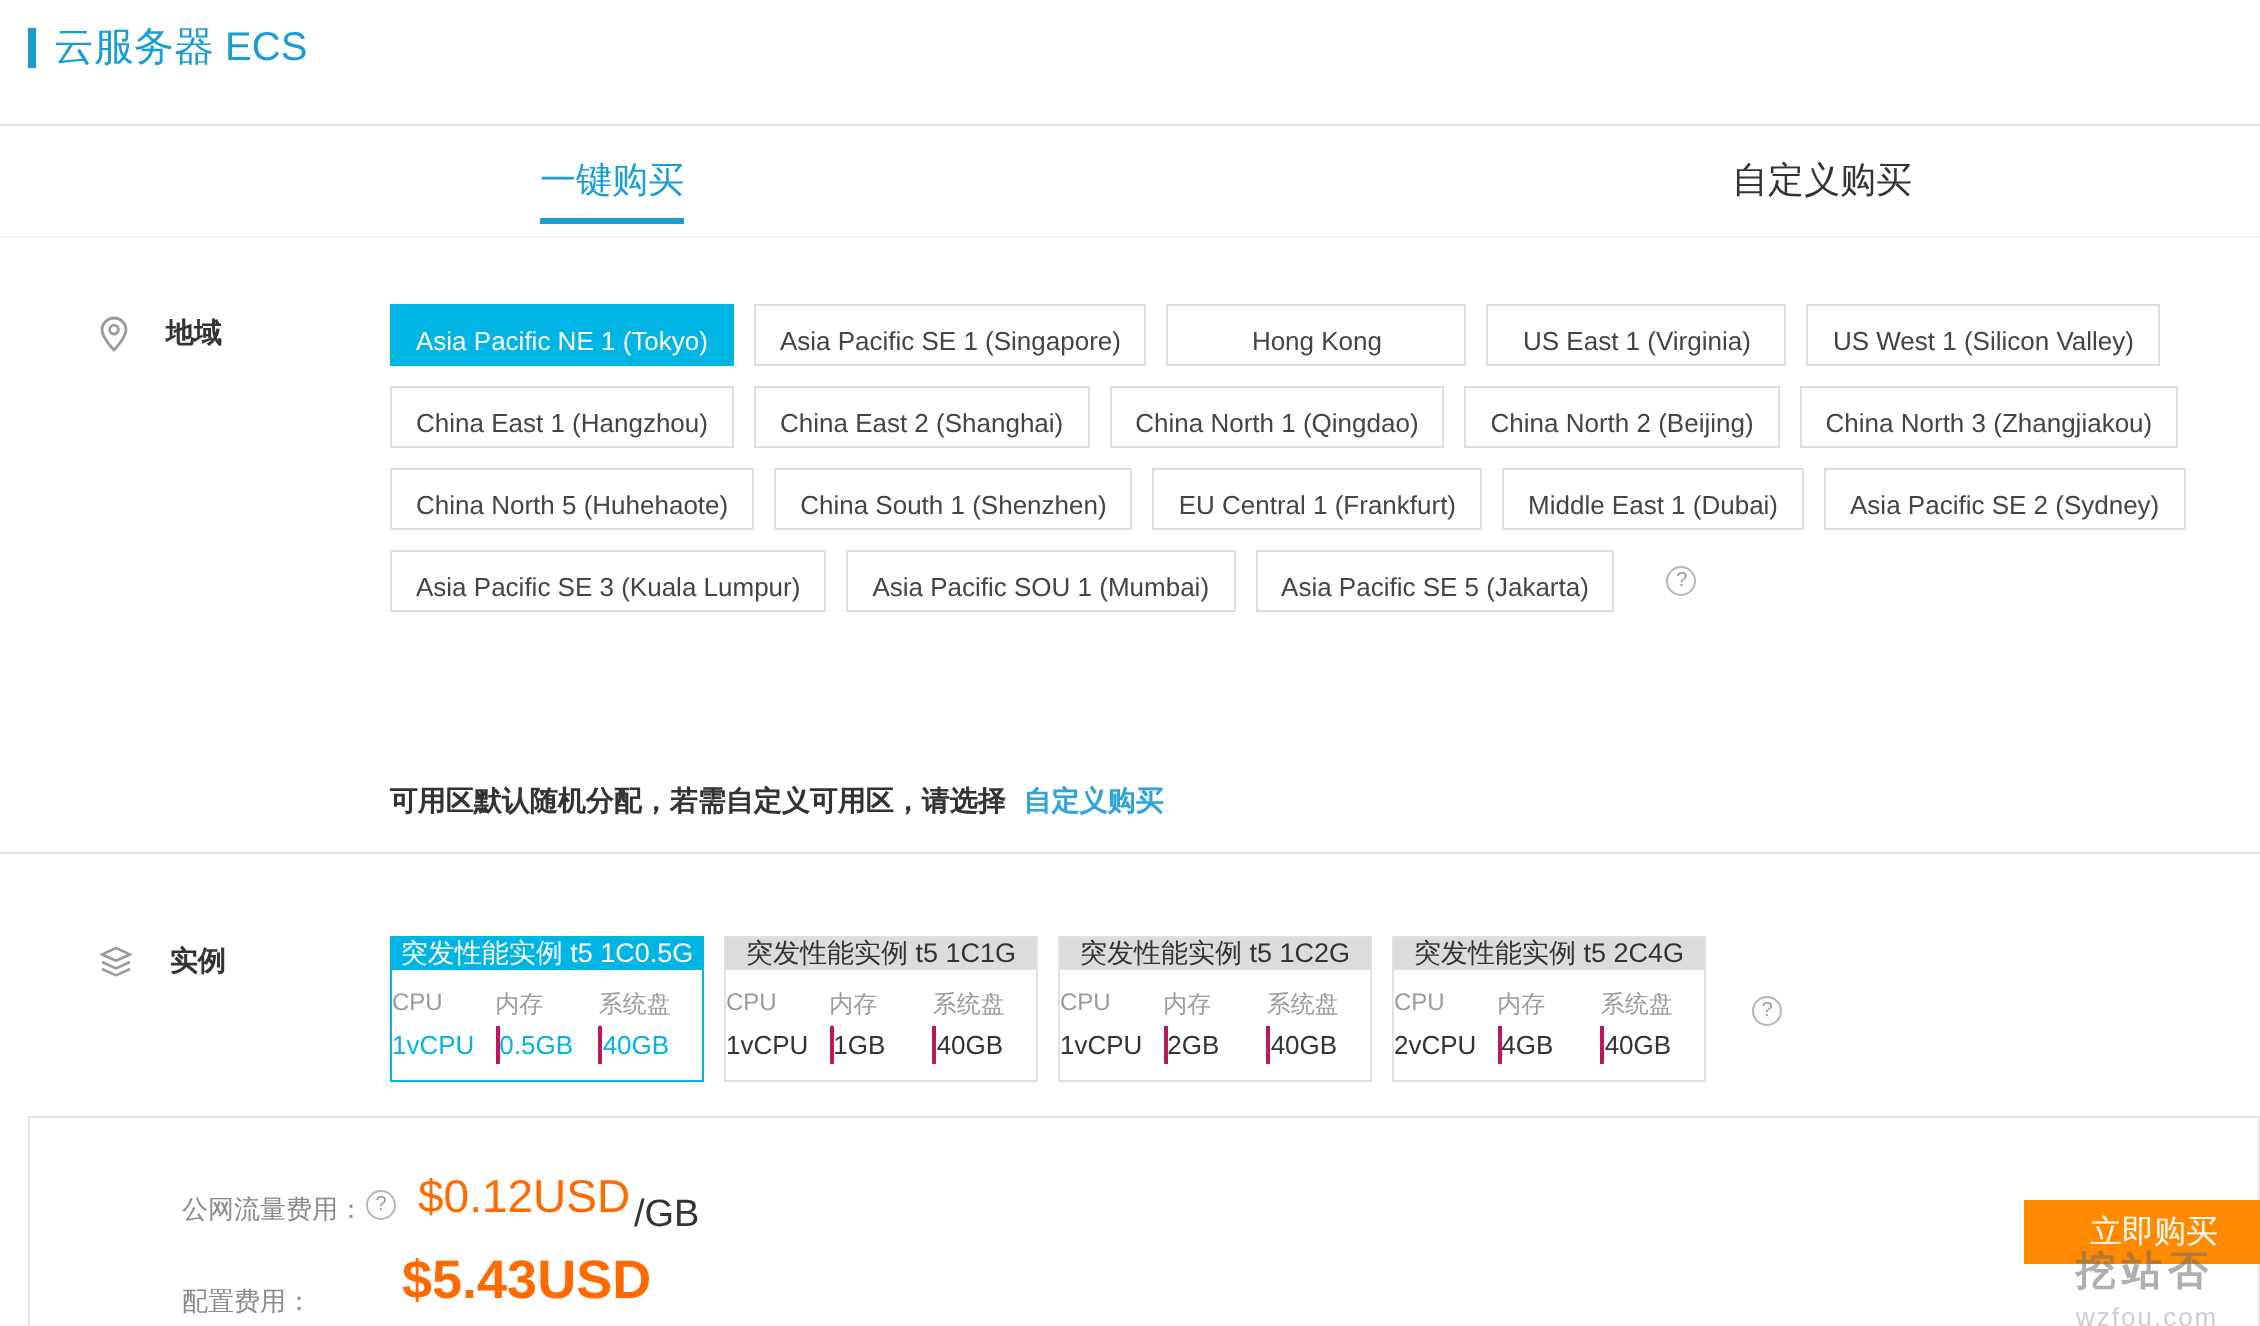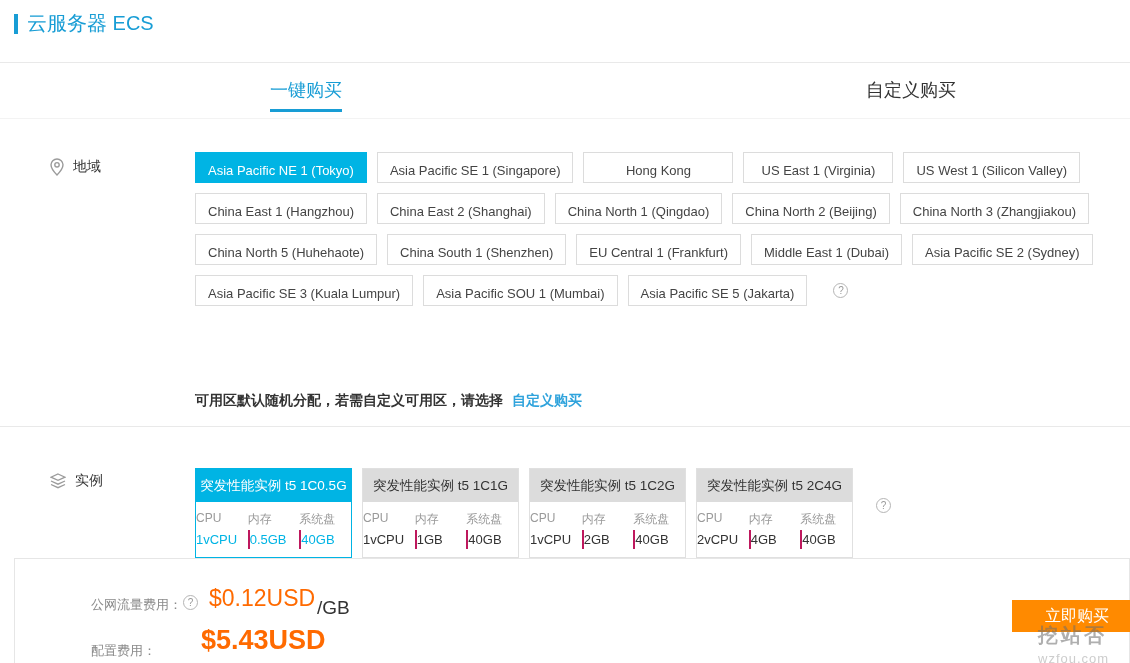--- a/index.html
+++ b/index.html
@@ -23,21 +23,21 @@
   .page-title { position:absolute; left:14px; top:10px; display:flex; align-items:center; }
   .title-bar { width:4px; height:20px; background:var(--titleBlue); margin-right:9px; }
   .title-text { font-size:20px; color:var(--titleBlue); }
 
   
   .tab { position:absolute; top:78px; font-size:18px; }
   .tab.active { left:270px; color:var(--titleBlue); padding-bottom:7px; border-bottom:3px solid var(--titleBlue); }
   .tab.inactive { left:866px; color:#333; }
 
   
-  .sec-label { position:absolute; left:50px; display:flex; align-items:center; gap:9px; font-size:14px; font-weight:400; color:#333; }
+  .sec-label { position:absolute; left:50px; display:flex; align-items:center; gap:19px; font-size:14px; font-weight:700; color:#333; }
   .sec-label svg { display:block; }
 
   
   .region-list { position:absolute; left:195px; top:152px; width:940px; }
   .region-row { display:flex; gap:10px; margin-bottom:10px; align-items:center; }
   .region-btn {
     min-width:150px; height:31px; line-height:36px; padding:0 12px;
     border:1px solid #dcdcdc; background:#fff; color:#444;
     font-size:13px; text-align:center; white-space:nowrap; cursor:pointer;
   }
@@ -50,21 +50,21 @@
   }
   .region-row .help-circle { margin-left:16px; }
 
   
   .zone-note { position:absolute; left:195px; top:392px; font-size:14px; font-weight:700; color:#333; }
   .zone-note a { color:var(--link); text-decoration:none; margin-left:5px; cursor:pointer; }
 
   
   .card-list { position:absolute; left:195px; top:468px; display:flex; gap:10px; }
   .inst-card { width:157px; border:1px solid #e0e0e0; background:#fff; cursor:pointer; }
-  .inst-head { height:33px; display:flex; align-items:center; justify-content:center;
+  .inst-head { height:16px; display:flex; align-items:center; justify-content:center;
                background:#dcdcdc; color:#333; font-size:13.5px; white-space:nowrap; }
   .inst-body { padding:7px 0 8px 0; }
   .spec-row { display:grid; grid-template-columns:1fr 1fr 1fr; }
   .spec-cell { text-align:left; padding:2px 0; white-space:nowrap; }
   .spec-heads .spec-cell { font-size:12px; color:#9a9a9a; }
   .spec-vals  .spec-cell { font-size:13px; color:#333; }
   .spec-vals  .spec-cell + .spec-cell { border-left:2px solid #be185d; }
   .inst-card.selected { border-color:var(--cyan); }
   .inst-card.selected .inst-head { background:var(--cyan); color:#fff; }
   .inst-card.selected .spec-vals .spec-cell { color:var(--cyan); }

